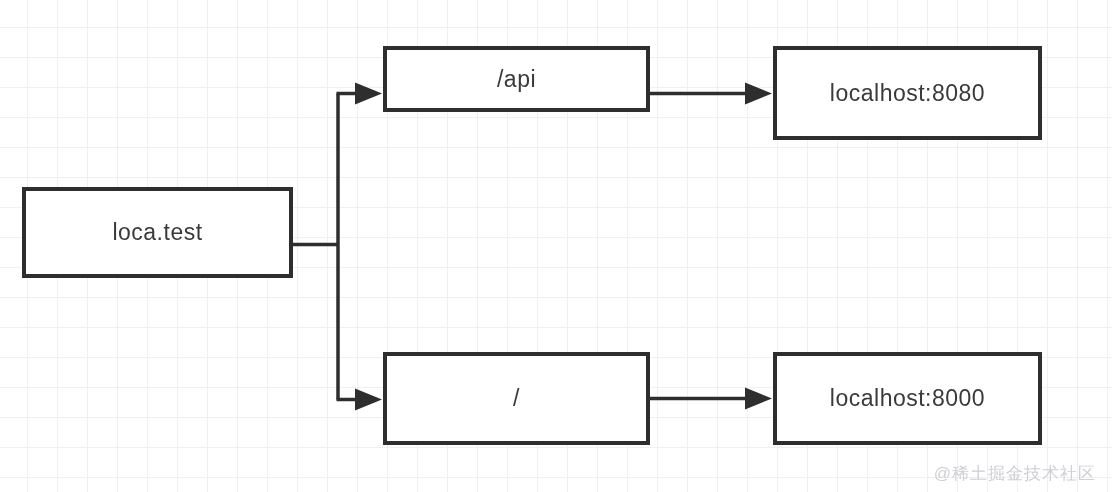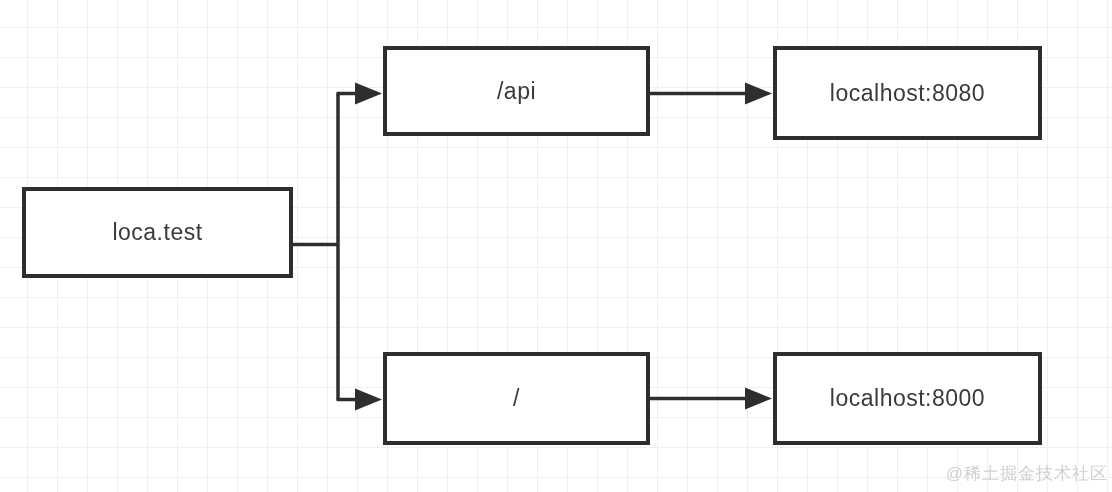--- a/index.html
+++ b/index.html
@@ -27,35 +27,35 @@
     border: 4px solid #2e2e2e;
     background: #ffffff;
     display: flex;
     align-items: center;
     justify-content: center;
     font-size: 23px;
     color: #3a3a3a;
     letter-spacing: 0.5px;
   }
   .node-host       { left: 22px;  top: 187px; width: 271px; height: 91px; }
-  .node-route-api  { left: 383px; top: 46px;  width: 267px; height: 90px; }
+  .node-route-api  { left: 383px; top: 46px;  width: 267px; height: 66px; }
   .node-backend-1  { left: 773px; top: 46px;  width: 269px; height: 94px; align-items: center; }
   .node-route-root { left: 383px; top: 352px; width: 267px; height: 93px; }
   .node-backend-2  { left: 773px; top: 352px; width: 269px; height: 93px; align-items: center; }
   .connectors {
     position: absolute;
     left: 0;
     top: 0;
     width: 1112px;
     height: 492px;
     pointer-events: none;
   }
   .watermark {
     position: absolute;
-    right: 4px;
+    right: 16px;
     bottom: 7px;
     font-size: 17px;
     color: #cfcfd4;
     letter-spacing: 1px;
   }
 </style>
 </head>
 <body>
 
 <div class="canvas">

